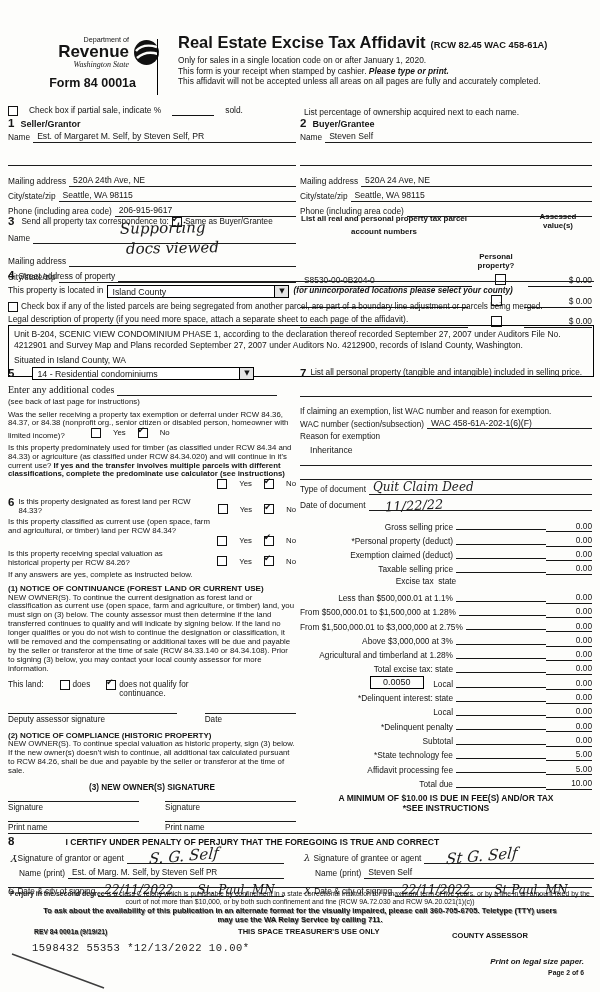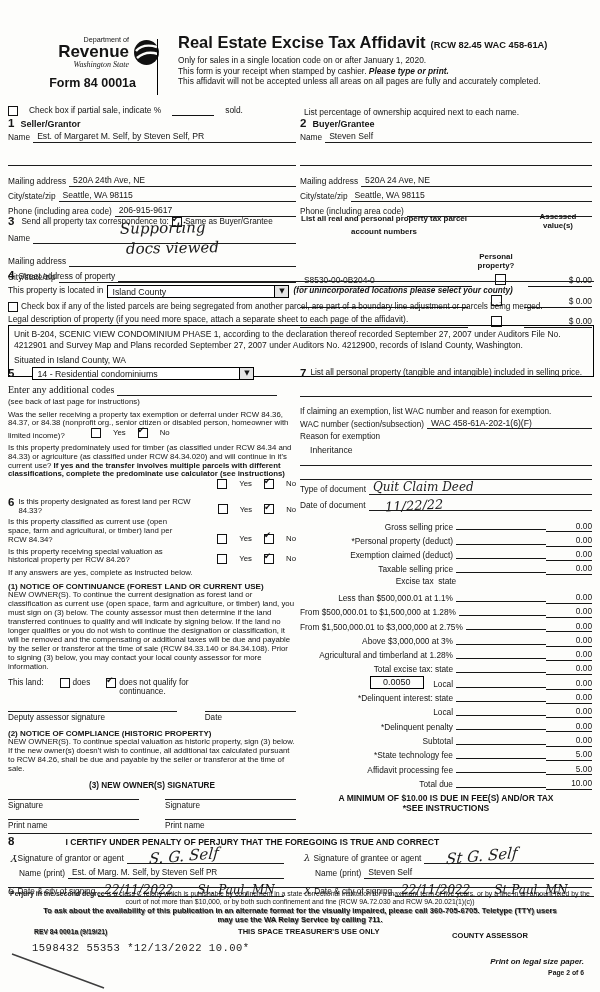--- a/index.html
+++ b/index.html
@@ -253,21 +253,21 @@
     <div class="qrow" style="font-size:7.7px;">
       <span class="secnum">6</span>
       <span class="qtext">Is this property designated as forest land per RCW 84.33?</span>
       <span class="yn">
           <span class="cb"></span>
           <span>Yes</span>
           <span class="cb checked"></span>
           <span>No</span>
         </span>
     </div>
-    <div class="qrow small" style="margin-top:3px;">
+    <div class="qrow small" style="margin-top:3px;flex-direction:column;">
       <span class="qtext" style="max-width:215px;">Is this property classified as current use (open space, farm and agricultural, or timber) land per RCW 84.34?</span>
       <span class="yn">
           <span class="cb"></span>
           <span>Yes</span>
           <span class="cb checked"></span>
           <span>No</span>
         </span>
     </div>
     <div class="qrow small" style="margin-top:3px;">
       <span class="qtext" style="max-width:215px;">Is this property receiving special valuation as historical property per RCW 84.26?</span>

